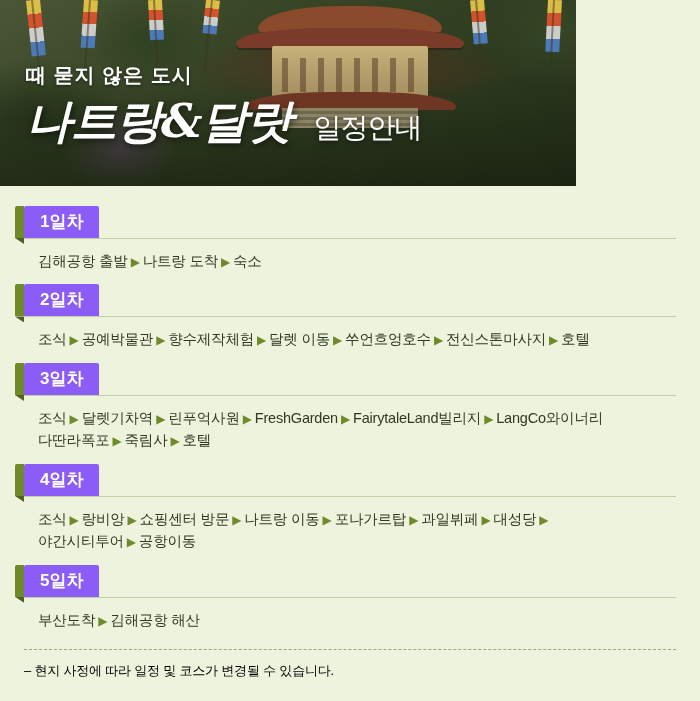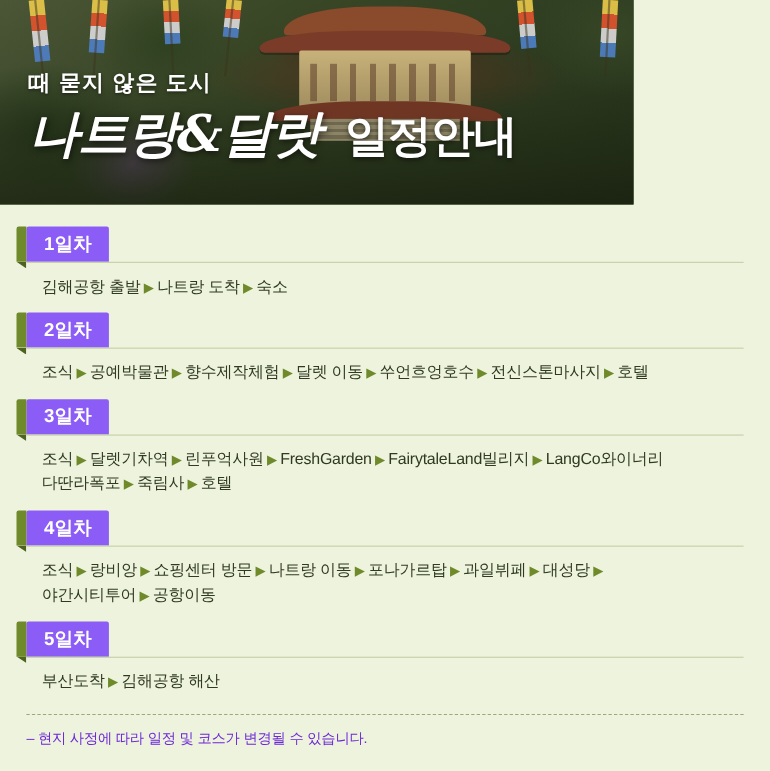--- a/index.html
+++ b/index.html
@@ -121,22 +121,22 @@
   .hero-title .brush {
     font-family: "DejaVu Serif", serif;
     font-size: 46px;
     font-weight: bold;
     font-style: italic;
     color: #ffffff;
     text-shadow: 1px 2px 6px rgba(0,0,0,0.6);
     letter-spacing: -1px;
   }
   .hero-title .plain {
-    font-size: 40px;
-    font-weight: bold;
+    font-size: 28px;
+    font-weight: normal;
     color: #ffffff;
     text-shadow: 0 2px 5px rgba(0,0,0,0.55);
     letter-spacing: -1px;
   }
 
   
   .content {
     position: relative;
     padding: 20px 24px 0 24px;
   }
@@ -192,21 +192,21 @@
     font-size: 12px;
     padding: 0 3px;
   }
 
   .footnote-rule {
     border-top: 1px dashed #9aa97a;
     margin: 16px 0 12px 0;
   }
   .footnote {
     font-size: 13px;
-    color: #6d28d9;
+    color: #000000;
     letter-spacing: -0.2px;
   }
 </style>
 </head>
 <body>
 
 <div class="page">
 
   <div class="hero">
     <div class="hero-bg"></div>

